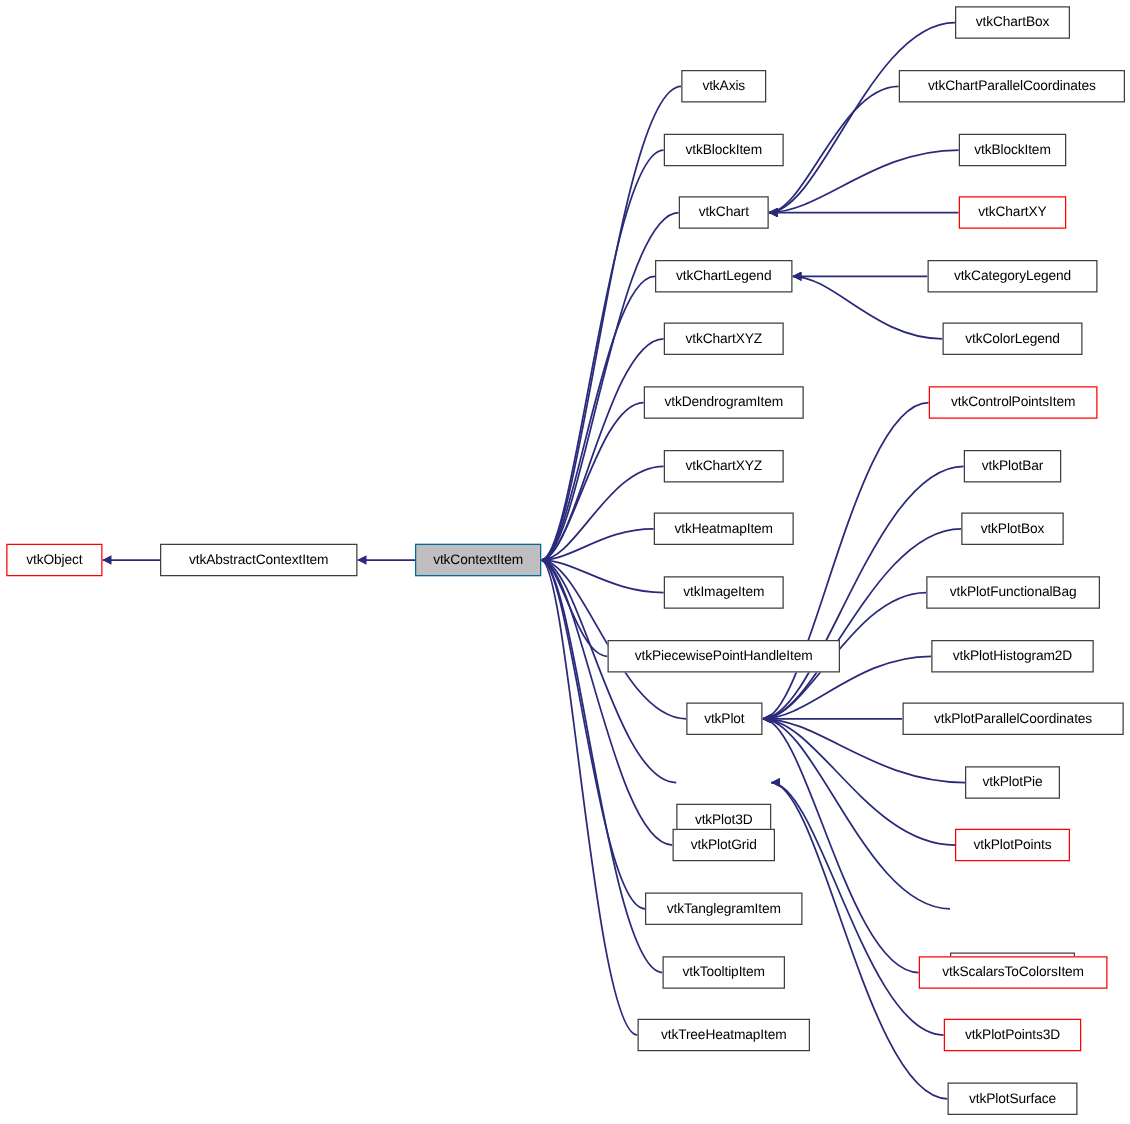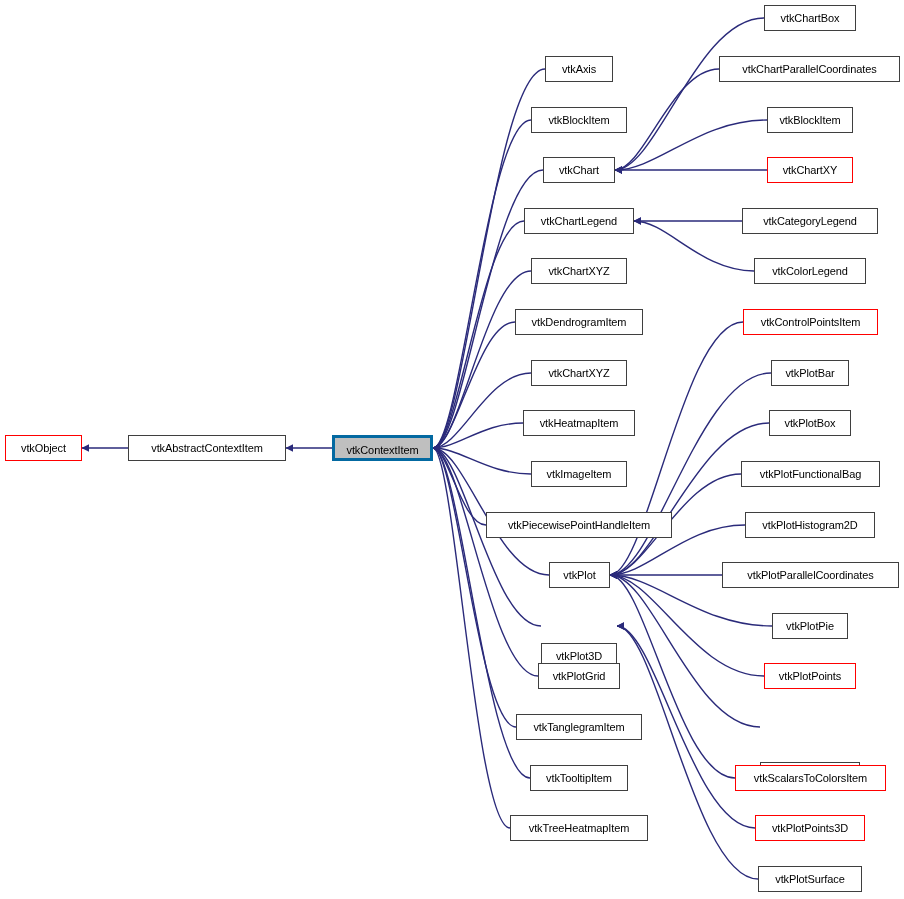--- a/index.html
+++ b/index.html
@@ -28,21 +28,21 @@
     border:1px solid #3f3f3f;
     background:#ffffff;
     color:#000000;
     font-size:11px;
     text-align:center;
     white-space:nowrap;
     padding:0 6px;
     letter-spacing:-0.1px;
   }
   .node.red{ border:1px solid #ff0000; }
-  .node.current{ background:#bfbfbf; border:3px solid #0369a1; }
+  .node.current{ background:#bfbfbf; border:1px solid #0369a1; }
 </style>
 </head>
 <body>
 
 <div id="diagram">
   <svg id="edges" width="904" height="899" viewBox="0 0 904 899" xmlns="http://www.w3.org/2000/svg">
       <defs>
         <marker id="ah" viewBox="0 0 10 10" refX="9.6" refY="5" markerWidth="7.5" markerHeight="7.5" orient="auto-start-reverse" markerUnits="userSpaceOnUse">
           <path d="M0,0 L10,5 L0,10 z" fill="#2a2a7a"></path>
         </marker>

